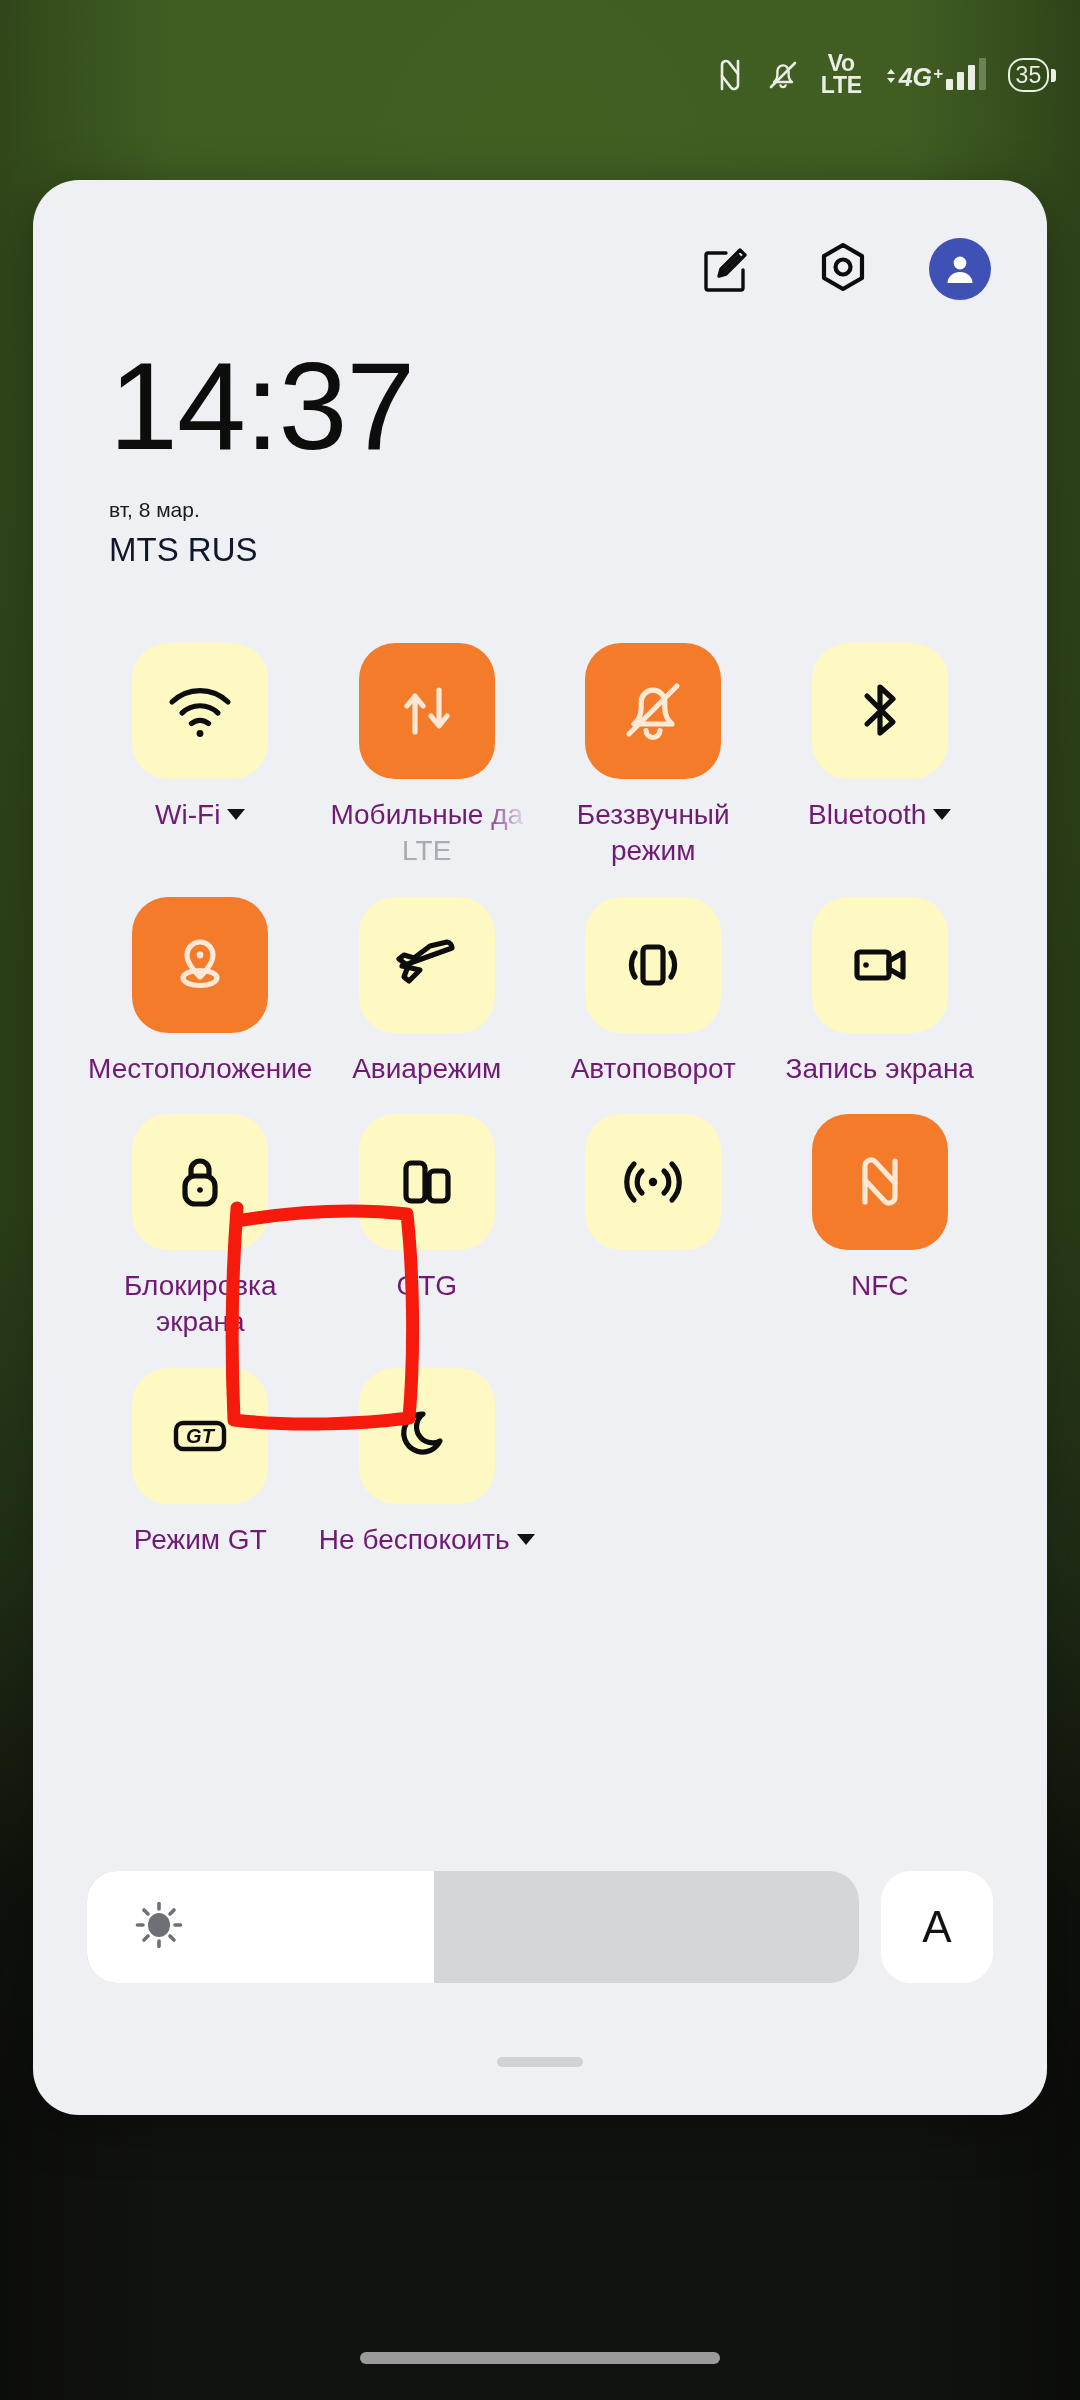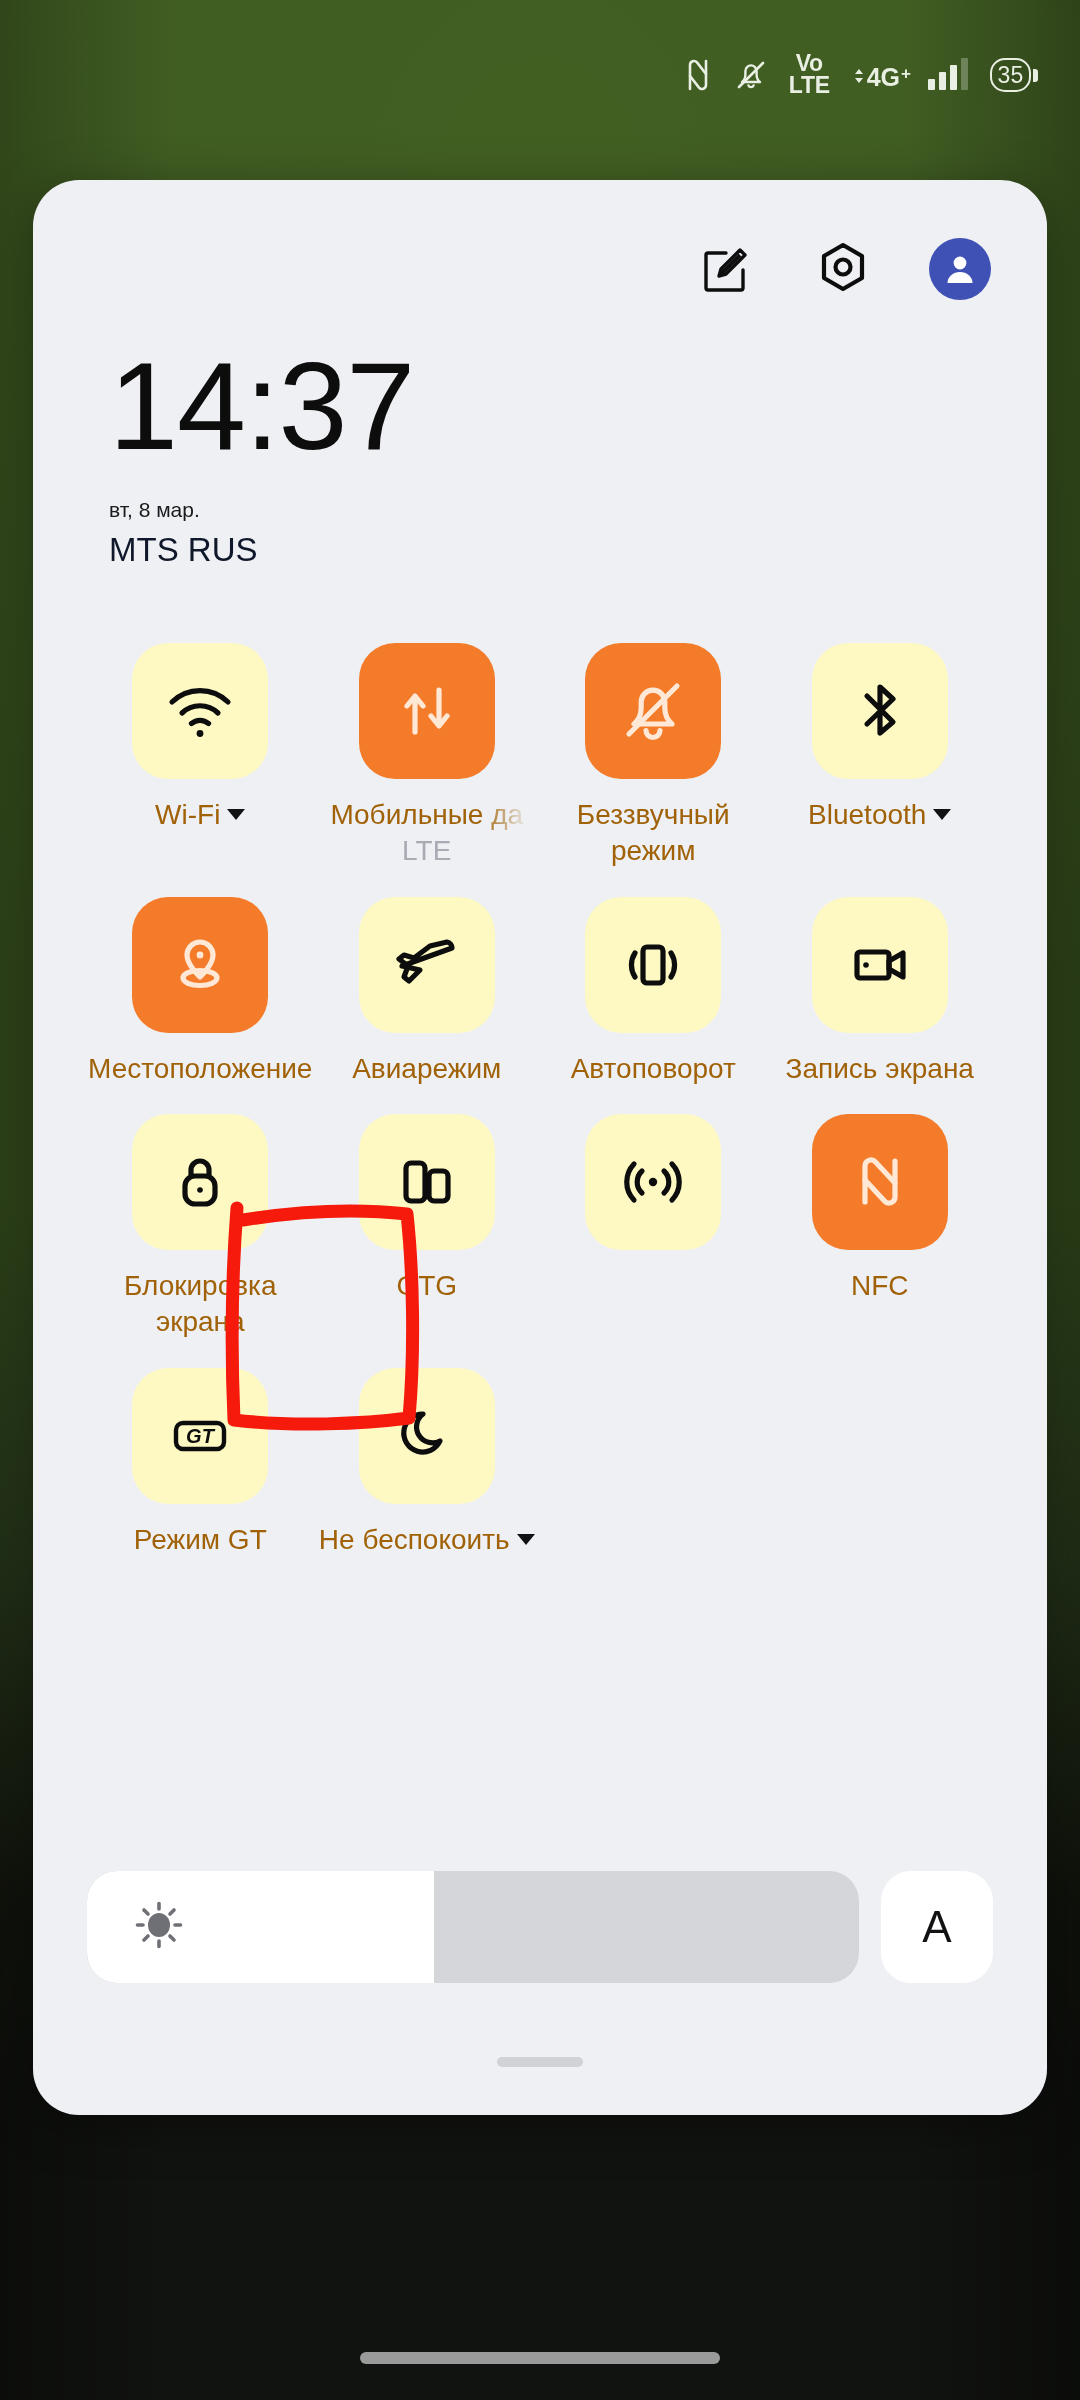--- a/index.html
+++ b/index.html
@@ -29,29 +29,29 @@
     position: absolute; inset: 0;
     background:
       radial-gradient(125% 70% at 50% 8%, rgba(70,100,35,0.55) 0%, rgba(0,0,0,0) 62%),
       linear-gradient(90deg, rgba(0,0,0,0.30) 0%, rgba(0,0,0,0) 16%, rgba(0,0,0,0) 84%, rgba(0,0,0,0.34) 100%);
   }
 
   
   #statusbar {
     position: absolute; top: 0; left: 0; right: 0; height: 150px;
     display: flex; align-items: center; justify-content: flex-end;
-    padding-right: 42px; gap: 22px;
+    padding-right: 24px; gap: 22px;
     color: #e9efe2;
   }
   .sb-ico { display: flex; align-items: center; justify-content: center; }
   .volte {
     font-size: 23px; line-height: 0.94; font-weight: 700;
     letter-spacing: -0.3px; text-align: center;
   }
-  .net-wrap { display: flex; align-items: flex-end; gap: 17px; }
+  .net-wrap { display: flex; align-items: flex-end; gap: 3px; font-style: italic; }
   .net-label {
     display: flex; align-items: flex-start; gap: 1px;
     font-size: 25px; font-weight: 700; line-height: 1;
   }
   .net-sup { font-size: 17px; line-height: 1; }
   .bars { display: flex; align-items: flex-end; gap: 4px; height: 30px; }
   .bars i { display: block; width: 7px; background: #e9efe2; border-radius: 1px; }
   .bars i:nth-child(1) { height: 11px; }
   .bars i:nth-child(2) { height: 18px; }
   .bars i:nth-child(3) { height: 25px; }
@@ -118,21 +118,21 @@
   .tile-btn {
     width: 136px; height: 136px; border-radius: 36px;
     background: #fef9c3;
     display: flex; align-items: center; justify-content: center;
     flex: 0 0 auto;
   }
   .tile-btn.on { background: #f47b2a; }
   .tile-btn svg { display: block; }
   .tile-label {
     margin-top: 18px; width: 220px; text-align: center;
-    font-size: 28px; line-height: 1.28; color: #a16207;
+    font-size: 28px; line-height: 1.28; color: #701a75;
     display: flex; align-items: flex-start; justify-content: center; gap: 7px;
   }
   .tile-label .caret {
     display: inline-block; margin-top: 12px;
     border-left: 9px solid transparent; border-right: 9px solid transparent;
     border-top: 11px solid #111214;
   }
   .lbl-text { display: inline-block; }
   .lbl-fade {
     -webkit-mask-image: linear-gradient(90deg, #000 78%, rgba(0,0,0,0.12) 100%);

